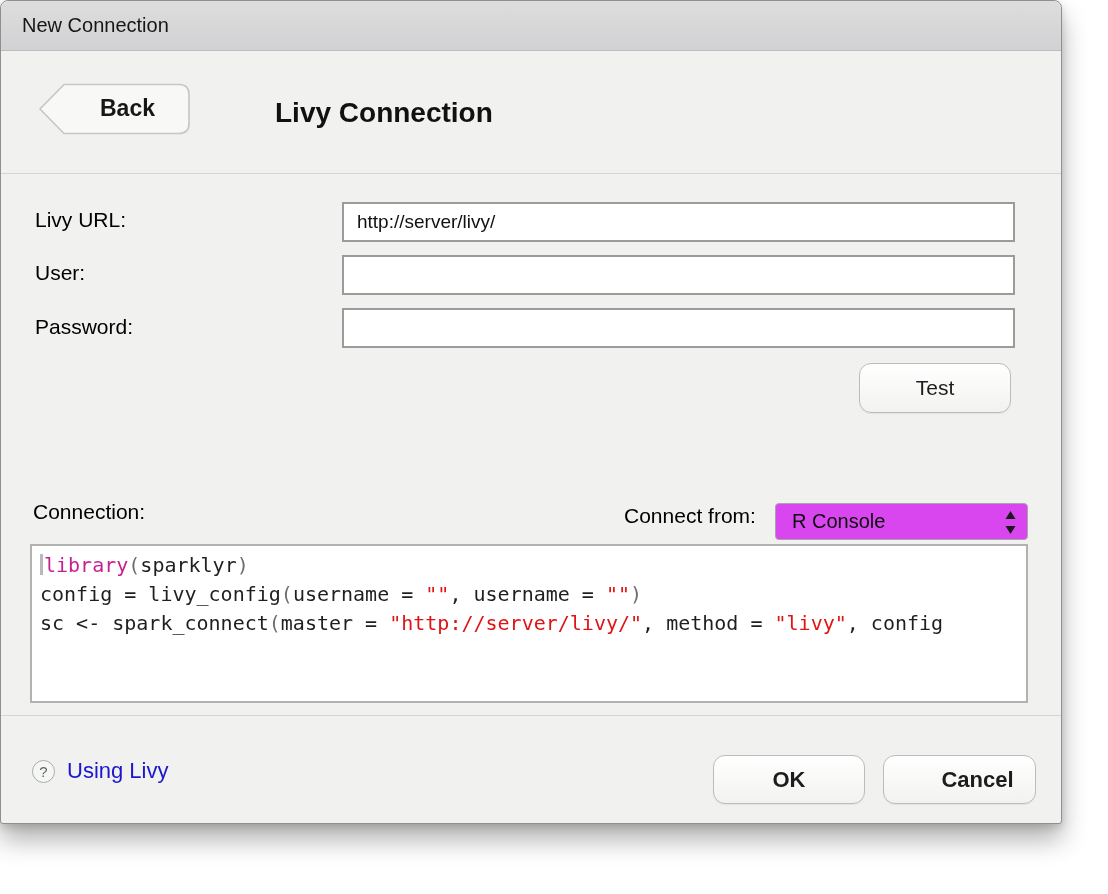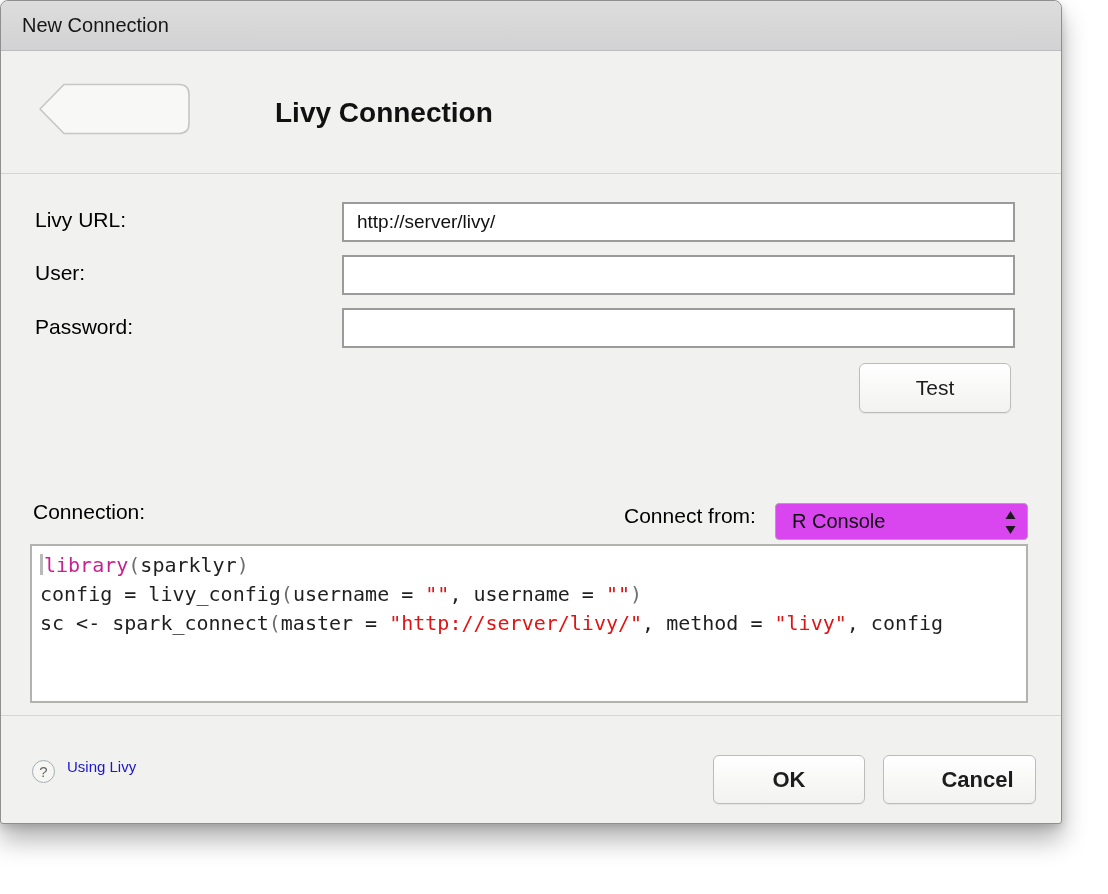--- a/index.html
+++ b/index.html
@@ -38,21 +38,21 @@
 
   
   .field-label { position:absolute; font-size:21px; color:#000; }
   .lab0 { left:34px; top:207px; } .lab1 { left:34px; top:260px; } .lab2 { left:34px; top:314px; }
   .txt-input { position:absolute; left:341px; width:673px; height:40px; background:#fff;
     border:2px solid #9b9b9b; border-radius:0; font-size:19px; color:#111; padding:0 13px;
     font-family:"Liberation Sans","DejaVu Sans",sans-serif; outline:none; }
   .in0 { top:201px; } .in1 { top:254px; } .in2 { top:307px; }
 
   .push-btn { position:absolute; background:linear-gradient(#ffffff,#f2f2f0);
-    border:1px solid #bcbcba; border-radius:6px; color:#1d1d1d; cursor:pointer;
+    border:1px solid #bcbcba; border-radius:12px; color:#1d1d1d; cursor:pointer;
     box-shadow:0 1px 1px rgba(0,0,0,.06);
     font-family:"Liberation Sans","DejaVu Sans",sans-serif; }
   .test-btn { left:858px; top:362px; width:152px; height:50px; font-size:21px; font-weight:500; }
   .ok-btn { left:712px; top:754px; width:152px; height:49px; font-size:22px; font-weight:700; }
   .cancel-btn { left:882px; top:754px; width:153px; height:49px; font-size:22px; font-weight:700;padding-left:36px; }
 
   
   .conn-label { position:absolute; left:32px; top:499px; font-size:21px; color:#000; }
   .connfrom-label { position:absolute; left:599px; top:503px; font-size:21px; color:#000;margin-left:24px; }
   .select { position:absolute; left:774px; top:502px; width:253px; height:37px;
@@ -69,40 +69,41 @@
   .tok-s { color:var(--code-string); }
   .tok-p { color:var(--code-paren); }
   .tok-n { color:var(--code-text); }
   .caret { display:inline-block; width:3px; height:21px; background:#b9b9b9;
     vertical-align:-3px; margin-right:1px; }
 
   
   .help-icon { position:absolute; left:31px; top:759px; width:23px; height:23px;
     border:1px solid #a5aeb1; border-radius:50%; background:#f6f6f4; color:#666;
     font-size:15px; line-height:21px; text-align:center; cursor:pointer; }
-  .footer-link { position:absolute; left:66px; top:757px; font-size:15px;
+  .footer-link { position:absolute; left:66px; top:757px; font-size:22px;
     color:var(--accent-link); text-decoration:none; cursor:pointer; }
 </style>
 </head>
 <body>
 
 <div class="bg-edge-left"></div>
 <div class="bg-gutter-left"></div>
 <div class="bg-edge-top"></div>
 
 <div class="dialog">
 
   <div class="titlebar">
     <span>New Connection</span>
   </div>
 
   <button class="back-btn">
     <svg width="153" height="52" viewBox="0 0 153 52">
       <path d="M26 1.5 H141 Q151 1.5 151 11.5 V40.5 Q151 50.5 141 50.5 H26 L2 26 Z" fill="#f8f8f6" stroke="#c6c6c4" stroke-width="1.6" stroke-linejoin="round"></path>
     </svg>
+    <span class="lbl">Back</span>
   </button>
   <div class="heading">Livy Connection</div>
 
   <div class="sep sep1"></div>
 
   <span class="field-label lab0">Livy URL:</span>
   <input class="txt-input in0" type="text" value="http://server/livy/" style="">
 
   <span class="field-label lab1">User:</span>
   <input class="txt-input in1" type="text" value="" style="">

